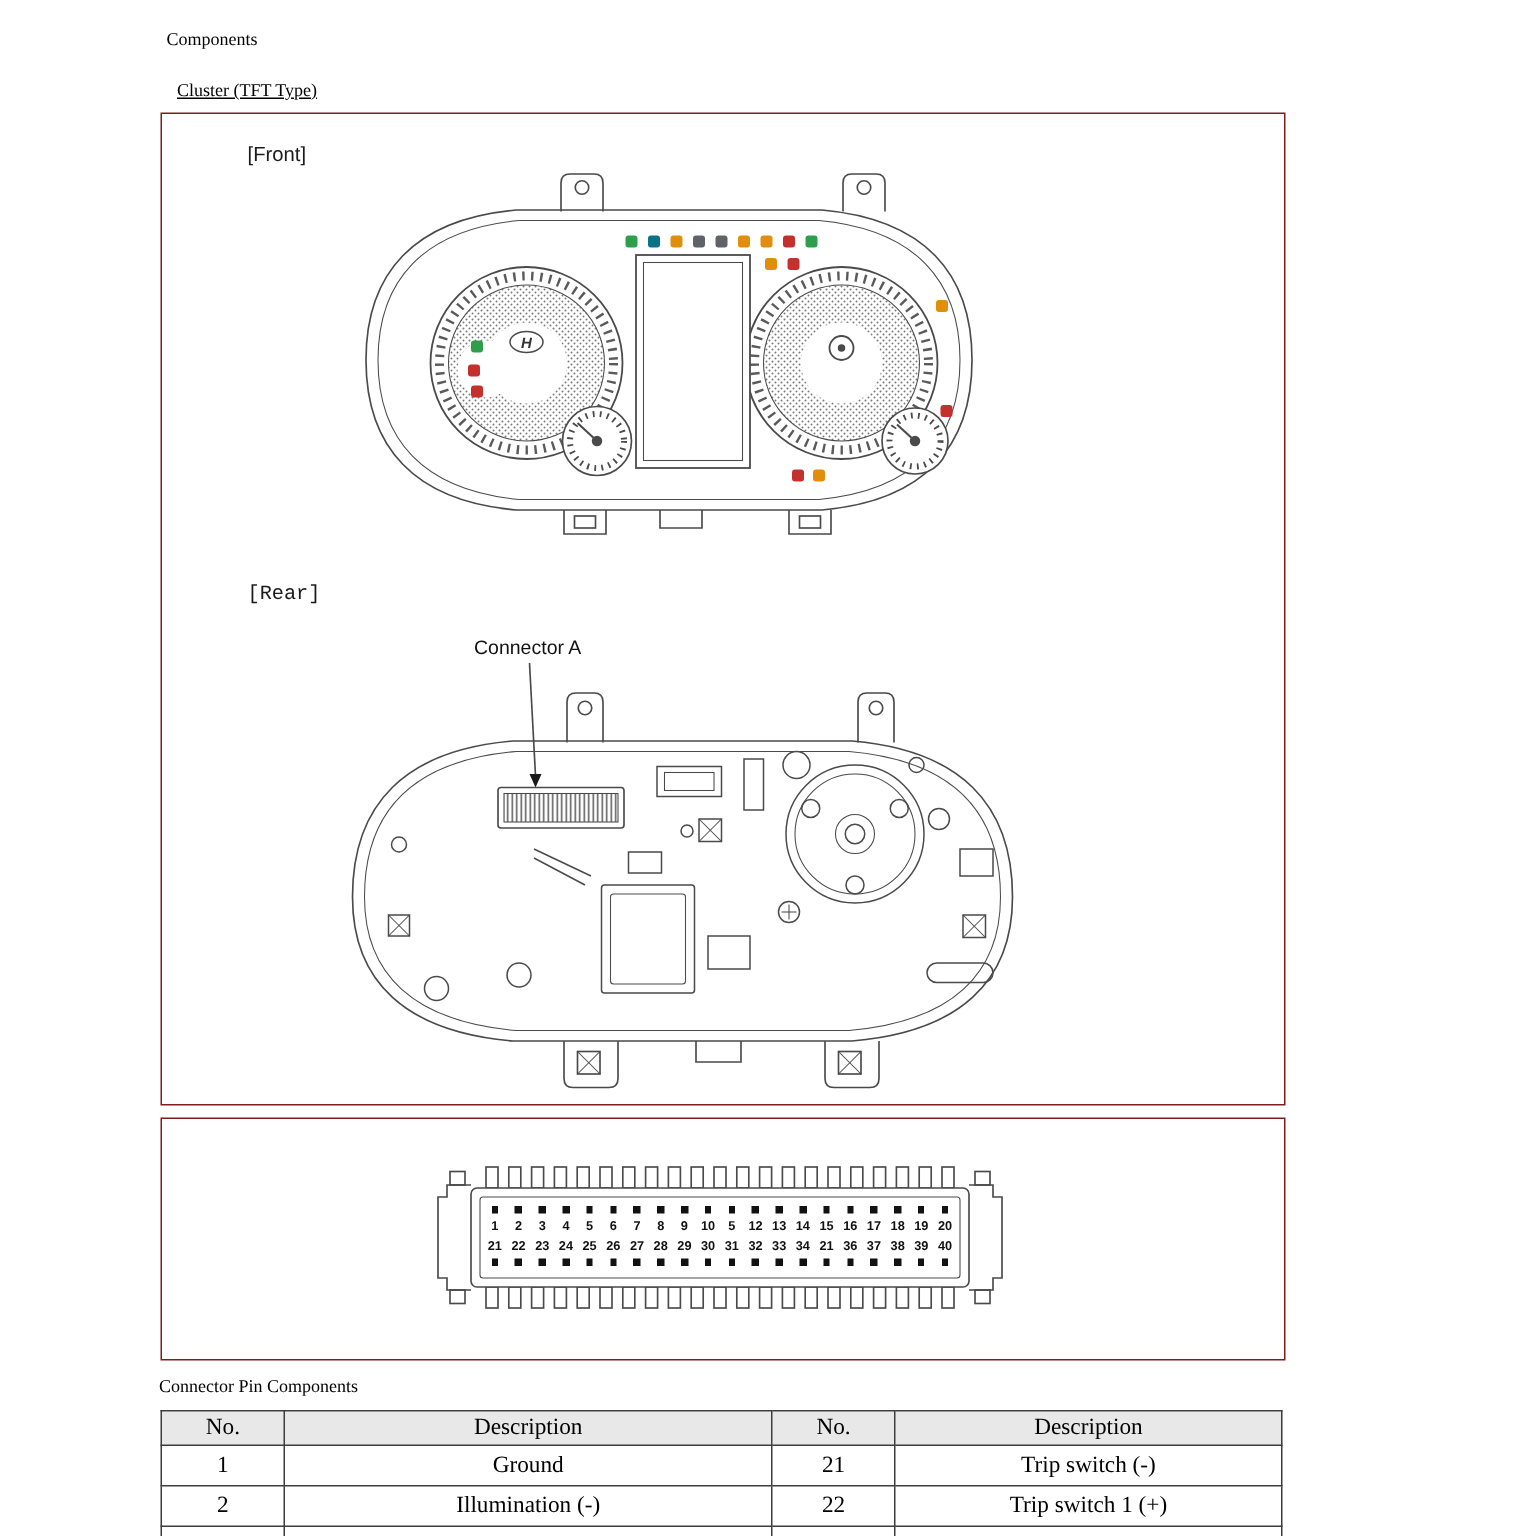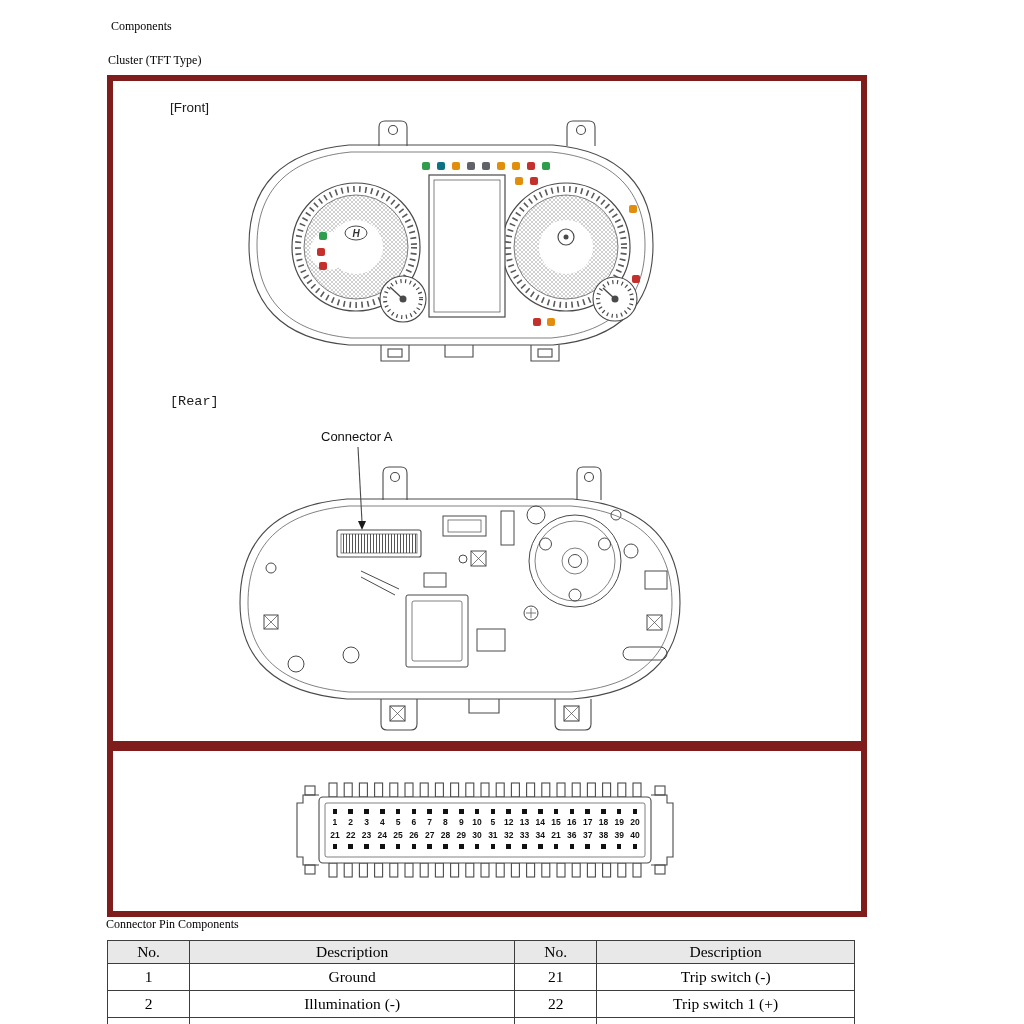--- a/index.html
+++ b/index.html
@@ -1,22 +1,22 @@
 <!DOCTYPE html>
 <html><head>
 <meta charset="utf-8">
 <style>
   html,body{margin:0;padding:0;}
   body{width:1024px;height:1024px;overflow:hidden;background:#ffffff;position:relative;
        font-family:"Liberation Serif",serif;color:#000;}
   .heading{position:absolute;font-size:12px;line-height:20px;}
   #title{left:111px;top:16px;}
-  #section-title{left:108px;top:50px;}
+  #section-title{left:118px;top:50px;text-decoration:underline;}
   #pin-info-title{left:106px;top:914px;}
-  .frame{position:absolute;left:107px;width:748px;border:6px solid #7f1d1d;background:#fff;}
+  .frame{position:absolute;left:107px;width:748px;border:1px solid #7f1d1d;background:#fff;}
   #diagram-frame{top:75px;height:660px;}
   #connector-frame{top:745px;height:160px;}
   .view-label{position:absolute;left:57px;font-family:"Liberation Sans",sans-serif;font-size:13.5px;color:#1a1a1a;}
   #front-label{top:19px;}
   #rear-label{top:313px;font-family:Liberation Mono, monospace;}
   .front-wrap{position:absolute;left:118px;top:28px;width:440px;height:270px;}
   .rear-wrap{position:absolute;left:112px;top:342px;width:470px;height:310px;}
   .front-wrap svg,.rear-wrap svg{position:absolute;left:0;top:0;}
   #front-telltales{position:absolute;left:0;top:0;width:100%;height:100%;}
   .telltale{position:absolute;width:8px;height:8px;border-radius:2px;transform:translate(-50%,-50%);}

